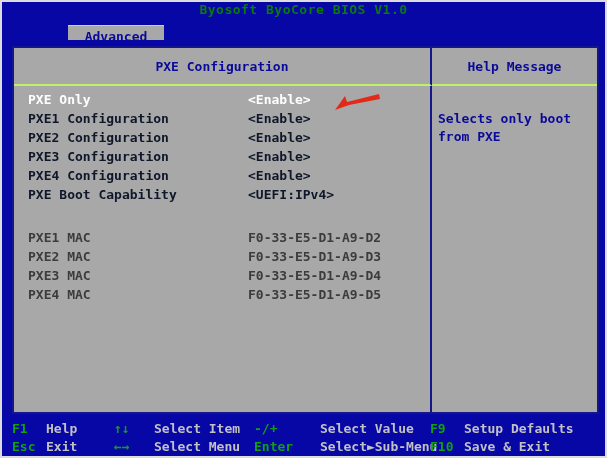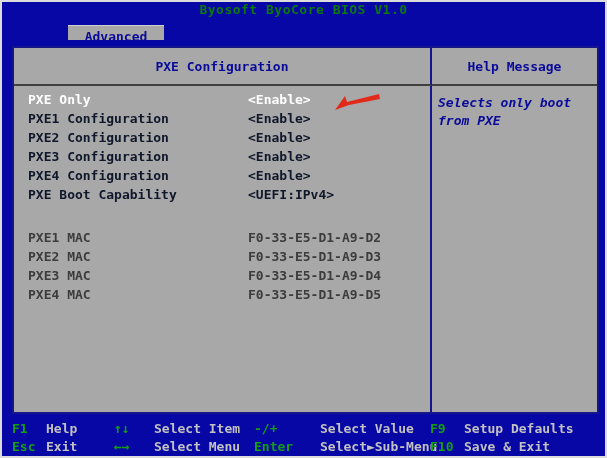--- a/index.html
+++ b/index.html
@@ -8,31 +8,31 @@
   .screen { position:relative; width:607px; height:458px; background:#0707a6;
             border:2px solid #dcdcdc; overflow:hidden; }
   .bios-title { position:absolute; top:0; left:0; width:100%; text-align:center;
                 color:#0a7a0a; font-size:13px; letter-spacing:0.5px; }
   .tab { position:absolute; left:66px; top:23px; width:96px; height:15px;
          background:#a8a8a8; color:#0a0a9a; font-size:13px; text-align:center;
          line-height:21px; border-top:1px solid #cfcfcf; cursor:default; }
   .panel { position:absolute; left:10px; top:44px; width:587px; height:368px;
            background:#a8a8a8; border:2px solid #15158c;
            display:grid; grid-template-columns:1fr 165px; grid-template-rows:38px 1fr; }
-  .hdr { border-bottom:2px solid #404040; display:flex; align-items:center;
+  .hdr { border-bottom:2px solid #bef264; display:flex; align-items:center;
          justify-content:center; color:#0a0a9a; font-size:13px; }
   .hdr-left { border-right:2px solid #15158c; }
   .body-left { position:relative; border-right:2px solid #15158c; padding-top:6px; }
   .row { position:relative; height:19px; font-size:13px; color:#0f172a; }
   .row .lbl { position:absolute; left:14px; white-space:nowrap; }
   .row .val { position:absolute; left:234px; white-space:nowrap; }
   .row.selected { color:#ffffff; }
   .row.info { color:#3c3c3c; }
   .spacer { height:24px; }
-  .body-right { padding:8px 6px; color:#0a0a9a; font-size:13px; line-height:18px;font-style:italic; }
+  .body-right { padding:24px 6px; color:#0a0a9a; font-size:13px; line-height:18px; }
   .body-right div { white-space:nowrap; }
   .cursor { position:absolute; left:320px; top:1px; width:48px; height:19px; }
   .hk { position:absolute; display:flex; font-size:13px; height:17px; line-height:17px; }
   .hk .k { color:#12a012; white-space:nowrap; }
   .hk .a { color:#c2c2c2; white-space:nowrap; }
   .r1 { top:418px; } .r2 { top:436px; }
   .c1 { left:10px; }  .c1 .k { width:34px; }
   .c2 { left:112px; } .c2 .k { width:40px; }
   .c3 { left:252px; } .c3 .k { width:66px; }
   .c4 { left:428px; } .c4 .k { width:34px; }

